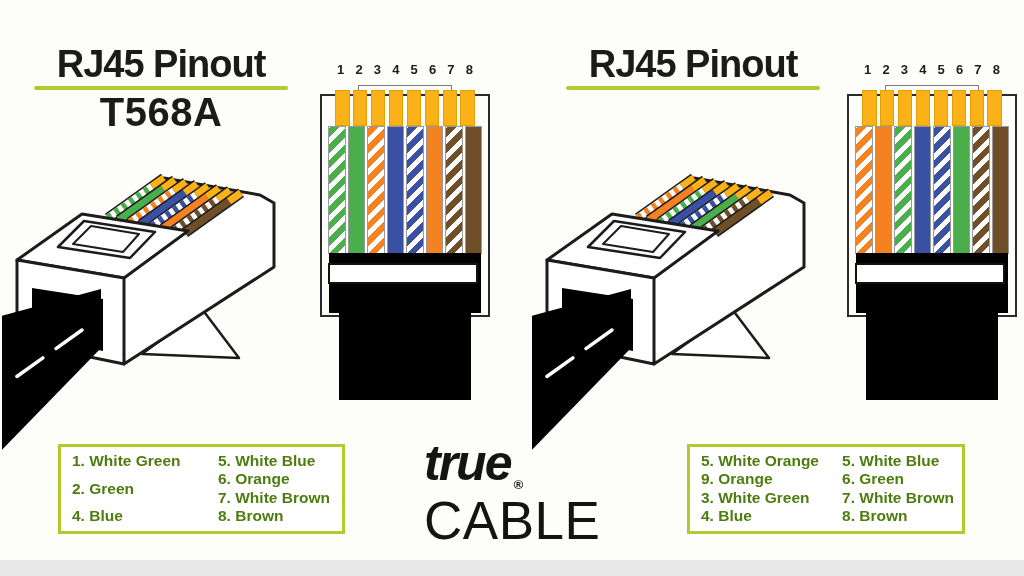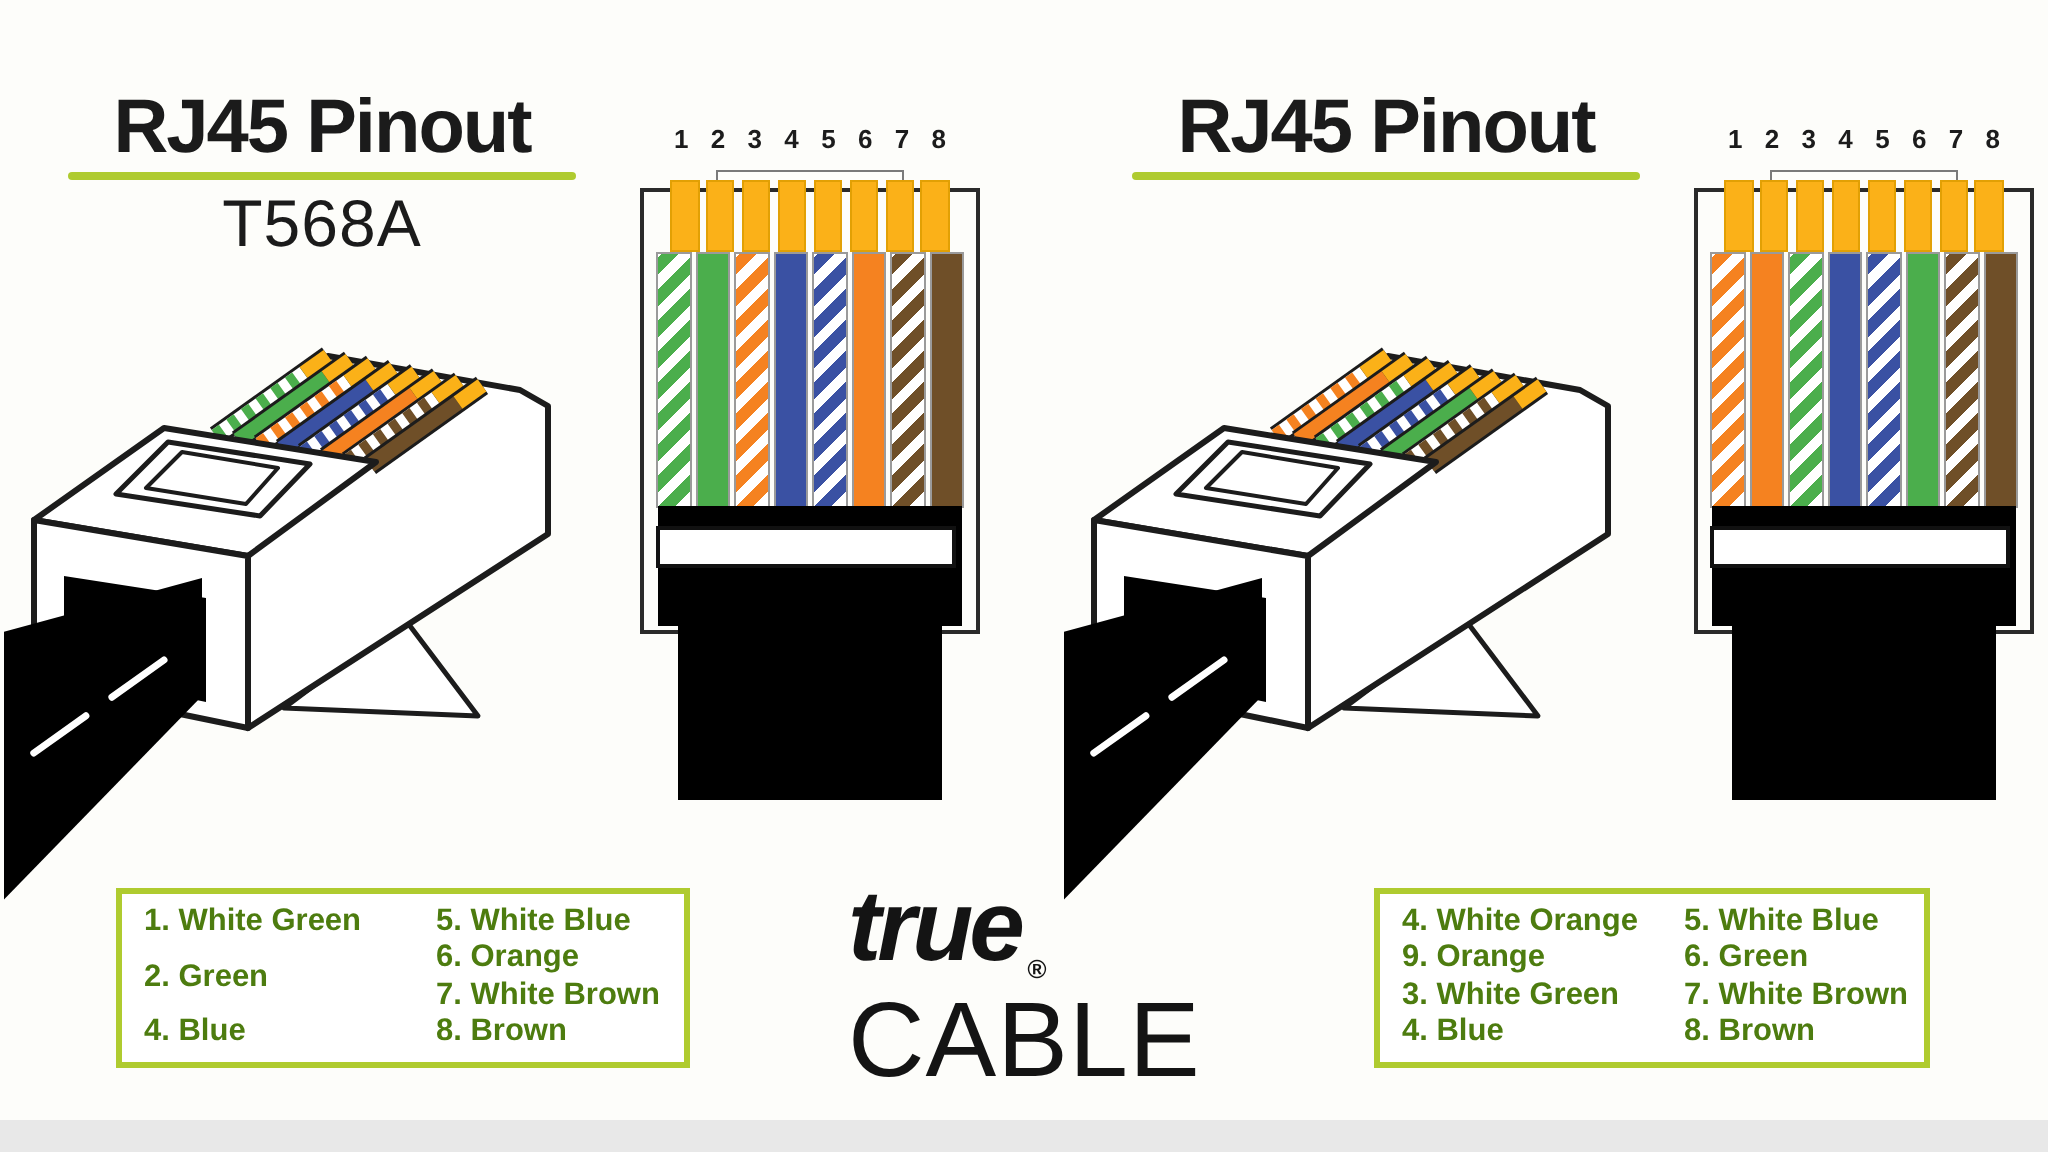--- a/index.html
+++ b/index.html
@@ -3,21 +3,21 @@
 <meta charset="utf-8">
 <style>
   html,body{margin:0;padding:0;background:#e8e8e8;}
   .canvas{position:relative;width:1024px;height:560px;background:#FDFDFA;overflow:hidden;
           font-family:"Liberation Sans",sans-serif;}
 
   
   .title-block{position:absolute;top:42px;width:292px;text-align:center;color:#1b1b1b;}
   .title{font-weight:800;font-size:38px;line-height:44px;letter-spacing:-1px;}
   .title-underline{height:4px;background:var(--c-accent-green);margin:0 auto;width:254px;border-radius:2px;}
-  .subtitle{font-weight:400;font-size:33px;line-height:40px;letter-spacing:.5px;margin-top:2px;}
+  .subtitle{font-weight:700;font-size:40px;line-height:40px;letter-spacing:.5px;margin-top:2px;}
 
   
   .front-view{position:absolute;top:60px;width:178px;height:345px;}
   .fv-numbers{position:absolute;top:0;left:21px;width:136px;height:20px;display:flex;
               justify-content:space-between;font-weight:700;font-size:13px;line-height:20px;color:#1c1c1c;}
   .fv-bracket{position:absolute;top:25px;left:42px;width:92px;height:9px;
               border:1.6px solid #7a7a7a;border-bottom:none;}
   .fv-outline{position:absolute;top:34px;left:4px;width:170px;height:223px;
               border:2px solid #2a2a2a;box-sizing:border-box;}
   .fv-pins{position:absolute;top:-6px;left:0;right:0;height:36px;display:flex;
@@ -233,21 +233,21 @@
     <div class="col">
       <div class="leg-item">5. White Blue</div>
       <div class="leg-item">6. Orange</div>
       <div class="leg-item">7. White Brown</div>
       <div class="leg-item">8. Brown</div>
     </div>
   </div>
 
   <div class="legend" style="left:687px;width:278px">
     <div class="col" style="width:143px">
-      <div class="leg-item">4. White Orange</div>
+      <div class="leg-item">5. White Orange</div>
       <div class="leg-item">9. Orange</div>
       <div class="leg-item">3. White Green</div>
       <div class="leg-item">4. Blue</div>
     </div>
     <div class="col">
       <div class="leg-item">5. White Blue</div>
       <div class="leg-item">6. Green</div>
       <div class="leg-item">7. White Brown</div>
       <div class="leg-item">8. Brown</div>
     </div>

